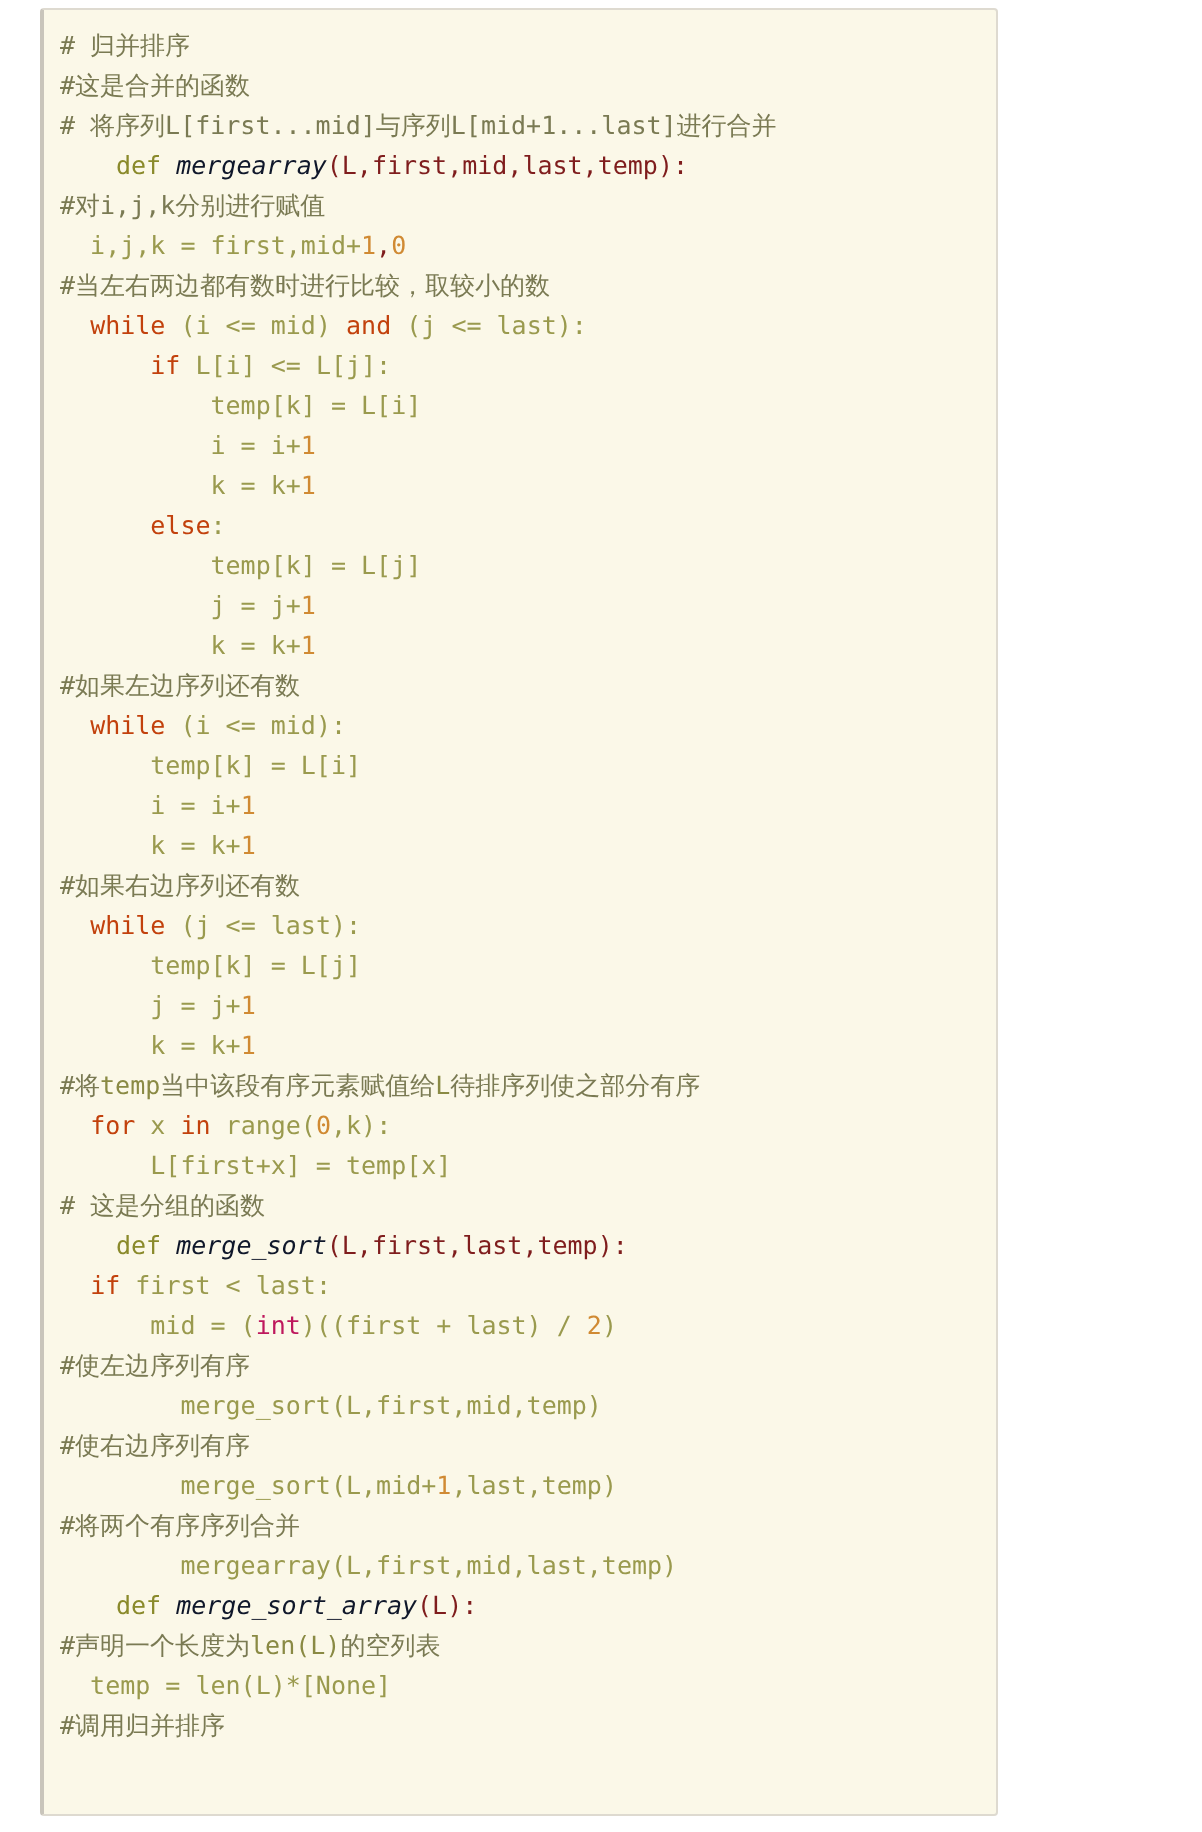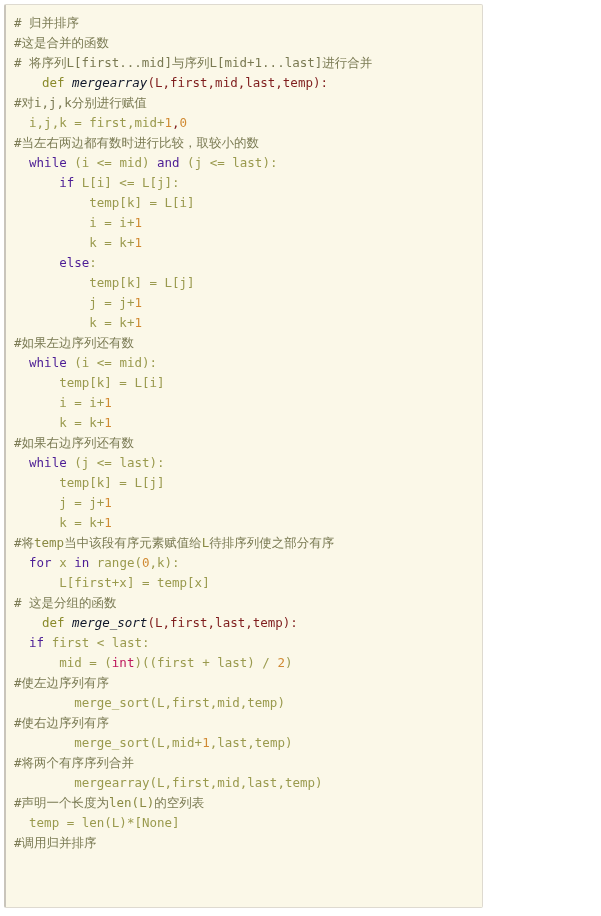--- a/index.html
+++ b/index.html
@@ -9,21 +9,21 @@
   }
   body {
     width: 601px;
     height: 916px;
     overflow: hidden;
     font-family: "DejaVu Sans Mono", monospace;
   }
 
   #code-block {
     position: absolute;
-    left: 4px;
+    left: 20px;
     top: 4px;
     width: 479px;
     height: 904px;
     box-sizing: border-box;
     background: #fbf8e8;
     border: 1px solid #dedad0;
     border-left: 2px solid #c9c5bb;
     border-radius: 2px;
     box-shadow: 0 0 0 1px #ffffff;
     overflow: hidden;
@@ -36,21 +36,21 @@
     white-space: pre;
     font-family: "DejaVu Sans Mono", monospace;
     font-size: 12.5px;
     padding-left: 8px;
     color: #6e6b3e;
   }
 
   
   .tok-comment  { color: #7a7a53; }
   .tok-comment-code { color: #8a8a44; }
-  .tok-kw       { color: #4c1d95; font-weight: normal; }
+  .tok-kw       { color: #c2410c; font-weight: normal; }
   .tok-def      { color: #8a8a2b; margin-left: 28px; }
   .tok-fn       { color: #0f172a; font-style: italic; }
   .tok-id       { color: #9a9a4e; }
   .tok-num      { color: #d08a33; }
   .tok-builtin  { color: #be185d; }
   .tok-punct    { color: #7f1d1d; }
 </style>
 </head>
 <body>
 
@@ -88,17 +88,18 @@
       <div class="code-line"><span class="tok-comment"># 这是分组的函数</span></div>
       <div class="code-line"><span class="tok-def">def </span><span class="tok-fn">merge_sort</span><span class="tok-punct">(L,first,last,temp):</span></div>
       <div class="code-line"><span class="tok-id">  </span><span class="tok-kw">if</span><span class="tok-id"> first &lt; last:</span></div>
       <div class="code-line"><span class="tok-id">      mid = (</span><span class="tok-builtin">int</span><span class="tok-id">)((first + last) / </span><span class="tok-num">2</span><span class="tok-id">)</span></div>
       <div class="code-line"><span class="tok-comment">#使左边序列有序</span></div>
       <div class="code-line"><span class="tok-id">        merge_sort(L,first,mid,temp)</span></div>
       <div class="code-line"><span class="tok-comment">#使右边序列有序</span></div>
       <div class="code-line"><span class="tok-id">        merge_sort(L,mid+</span><span class="tok-num">1</span><span class="tok-id">,last,temp)</span></div>
       <div class="code-line"><span class="tok-comment">#将两个有序序列合并</span></div>
       <div class="code-line"><span class="tok-id">        mergearray(L,first,mid,last,temp)</span></div>
+      <div class="code-line"><span class="tok-def">def </span><span class="tok-fn">merge_sort_array</span><span class="tok-punct">(L):</span></div>
       <div class="code-line"><span class="tok-comment">#声明一个长度为</span><span class="tok-comment-code">len(L)</span><span class="tok-comment">的空列表</span></div>
       <div class="code-line"><span class="tok-id">  temp = len(L)*[None]</span></div>
       <div class="code-line"><span class="tok-comment">#调用归并排序</span></div>
     </div>
 </div>
 
 </body></html>

